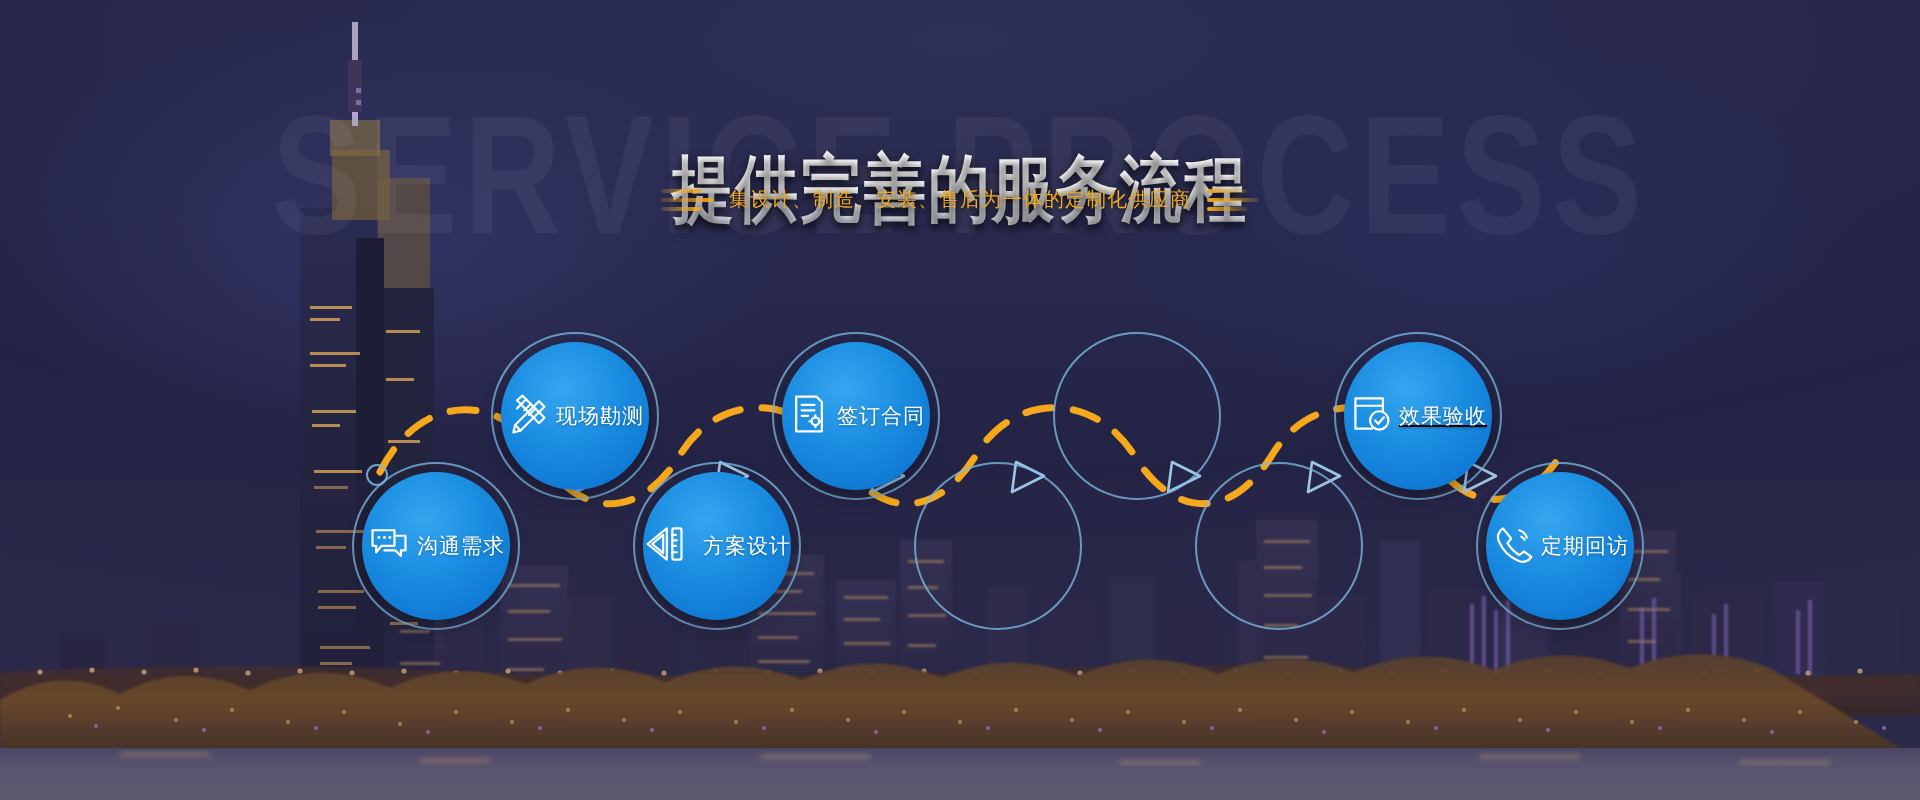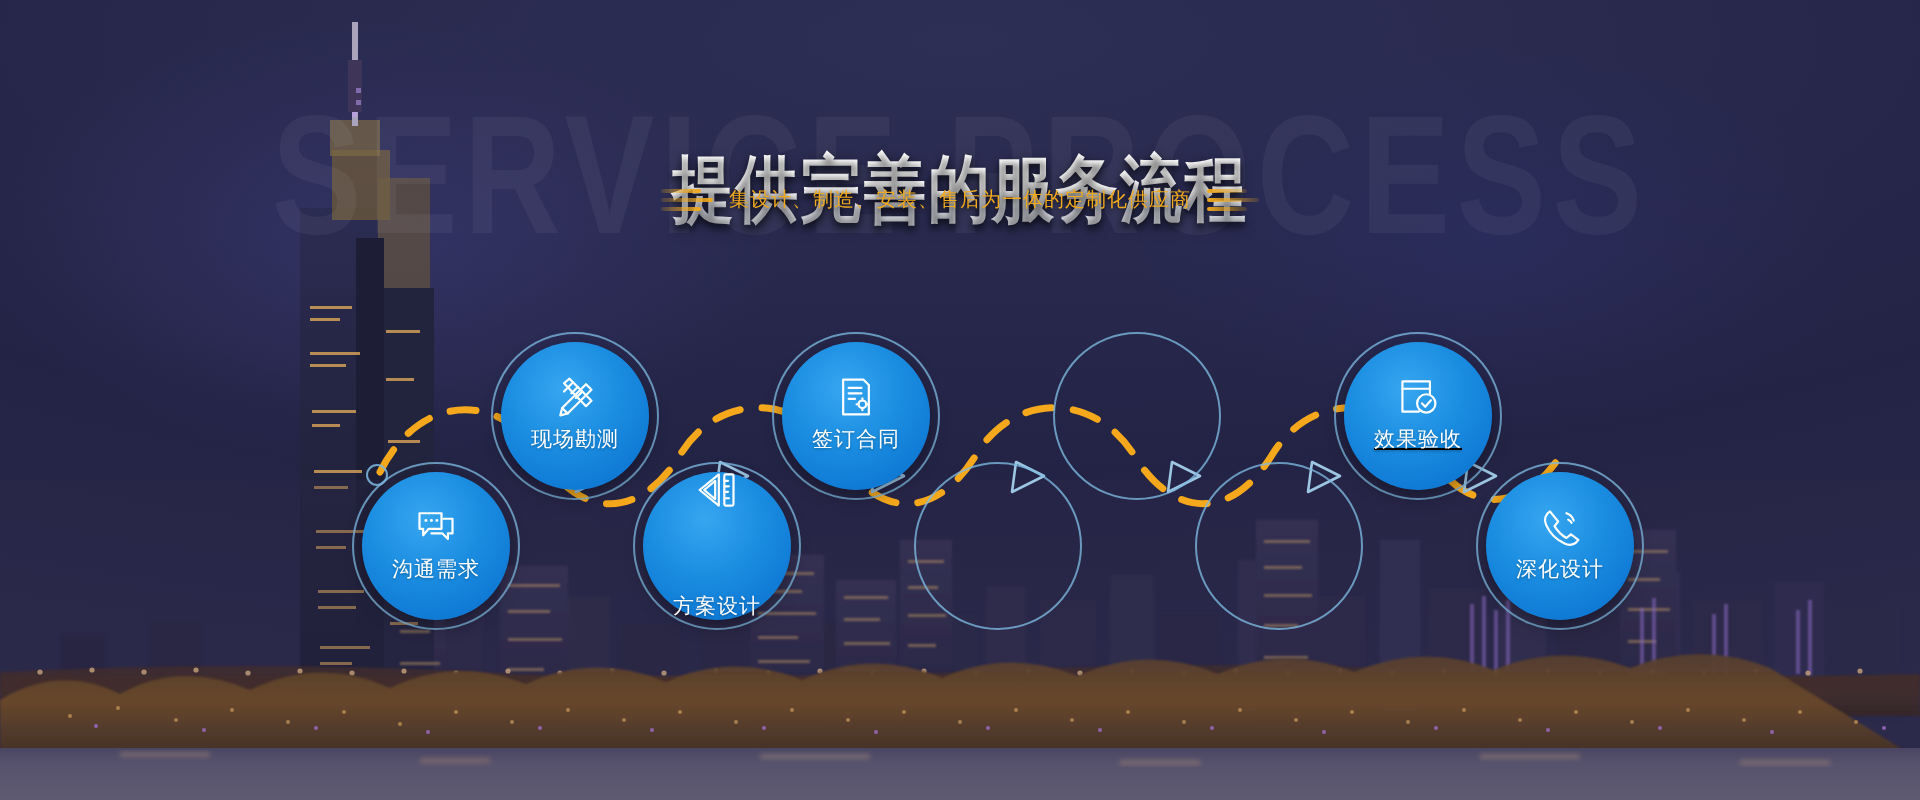--- a/index.html
+++ b/index.html
@@ -85,21 +85,21 @@
   
   .flow{position:absolute;left:0;top:0;width:1920px;height:800px;}
   .flow-svg{position:absolute;left:0;top:0;}
 
   .node{
     position:absolute;
     width:148px;height:148px;
     border-radius:50%;
     background:radial-gradient(circle at 42% 32%, #36a6f0 0%, #1a8ce0 45%, #0f79d4 78%, #0d6ec6 100%);
     box-shadow:0 6px 18px rgba(0,0,0,.35);
-    display:flex;flex-direction:column;align-items:center;justify-content:center;
+    display:flex;flex-direction:row;align-items:center;justify-content:center;
     gap:6px;
   }
   .ring{
     position:absolute;
     width:168px;height:168px;
     border-radius:50%;
     border:2.5px solid rgba(126,186,226,.78);
     box-sizing:border-box;
     pointer-events:none;
   }
@@ -539,17 +539,17 @@
 
     <div class="ring" style="left:1476px;top:462px;"></div>
     <div class="node" style="left:1486px;top:472px;">
       <span class="node-ico">
         <svg viewBox="0 0 48 48" fill="none" stroke="#fff" stroke-width="2.4" stroke-linejoin="round" stroke-linecap="round">
           <path d="M13 7 c-5 3 -7 9 -4 15 c4 9 11 16 20 20 c6 3 12 1 15 -4 l-8 -6 l-5 4 c-5 -3 -10 -8 -13 -13 l4 -5 Z"></path>
           <path d="M31 9 a12 12 0 0 1 8 8"></path>
           <path d="M33 16 a6 6 0 0 1 3.6 3.6"></path>
         </svg>
       </span>
-      <span class="node-label">深化设计</span>
+      <span class="node-label">定期回访</span>
     </div>
 
   </div>
 </div>
 
 </body></html>

